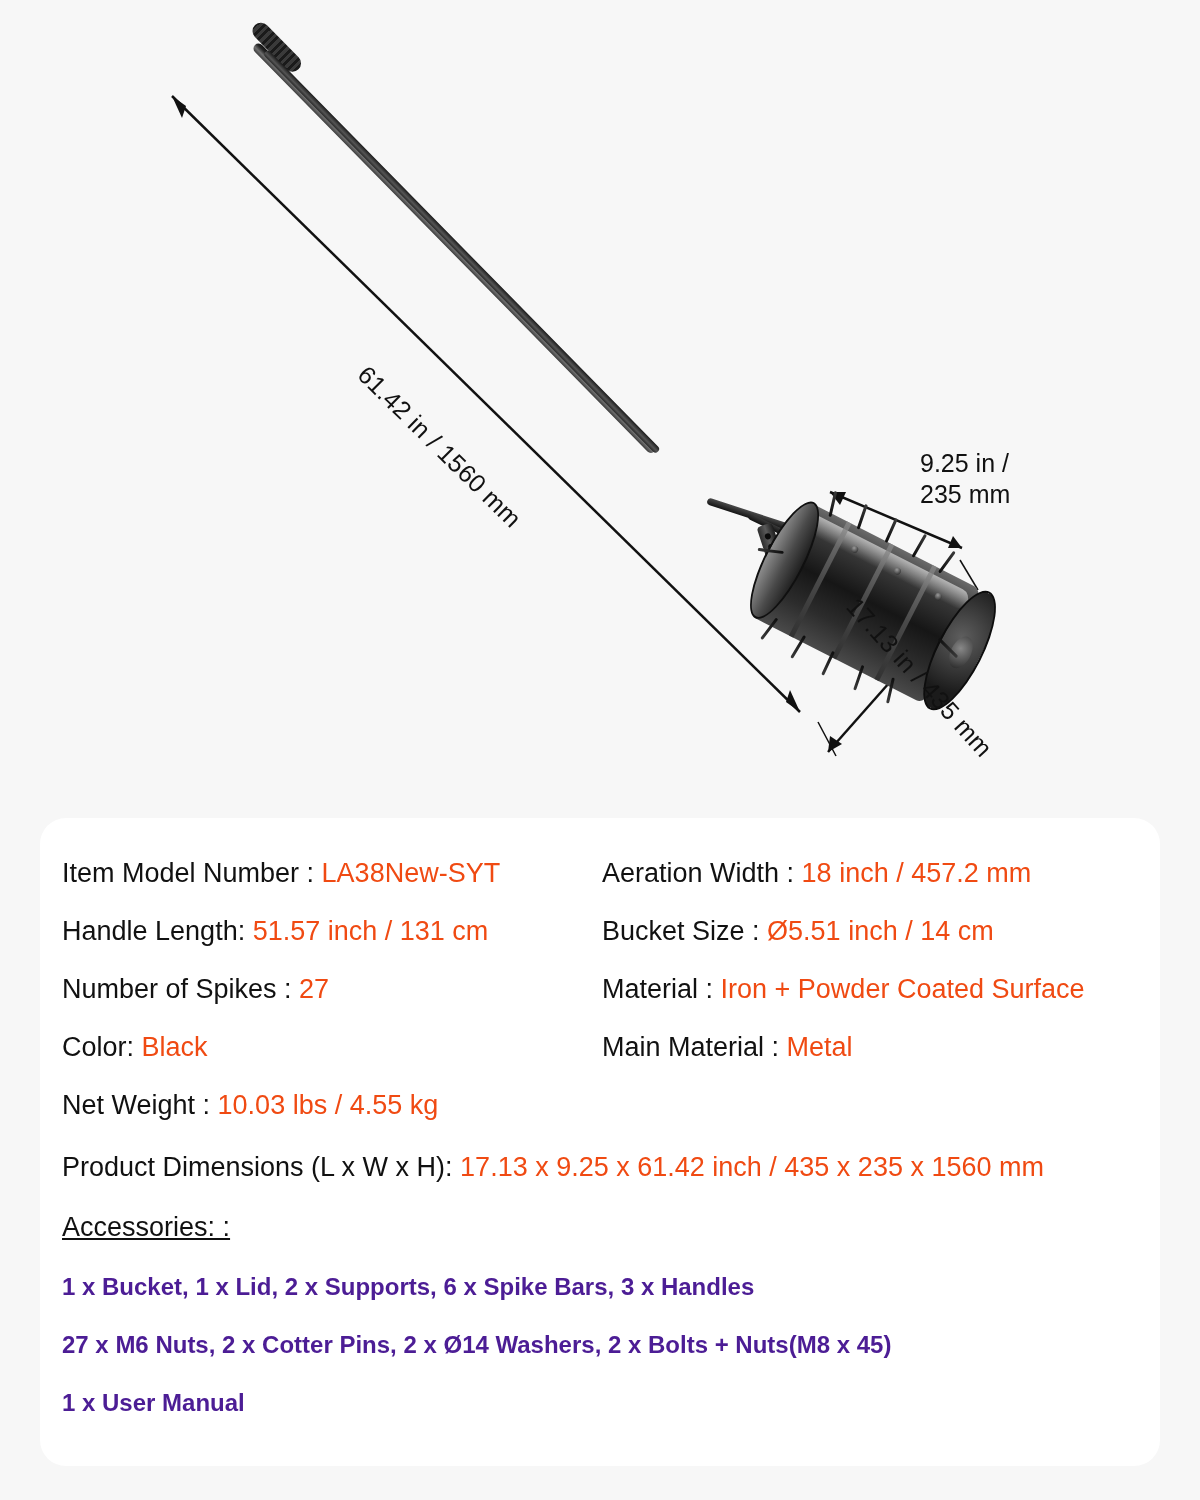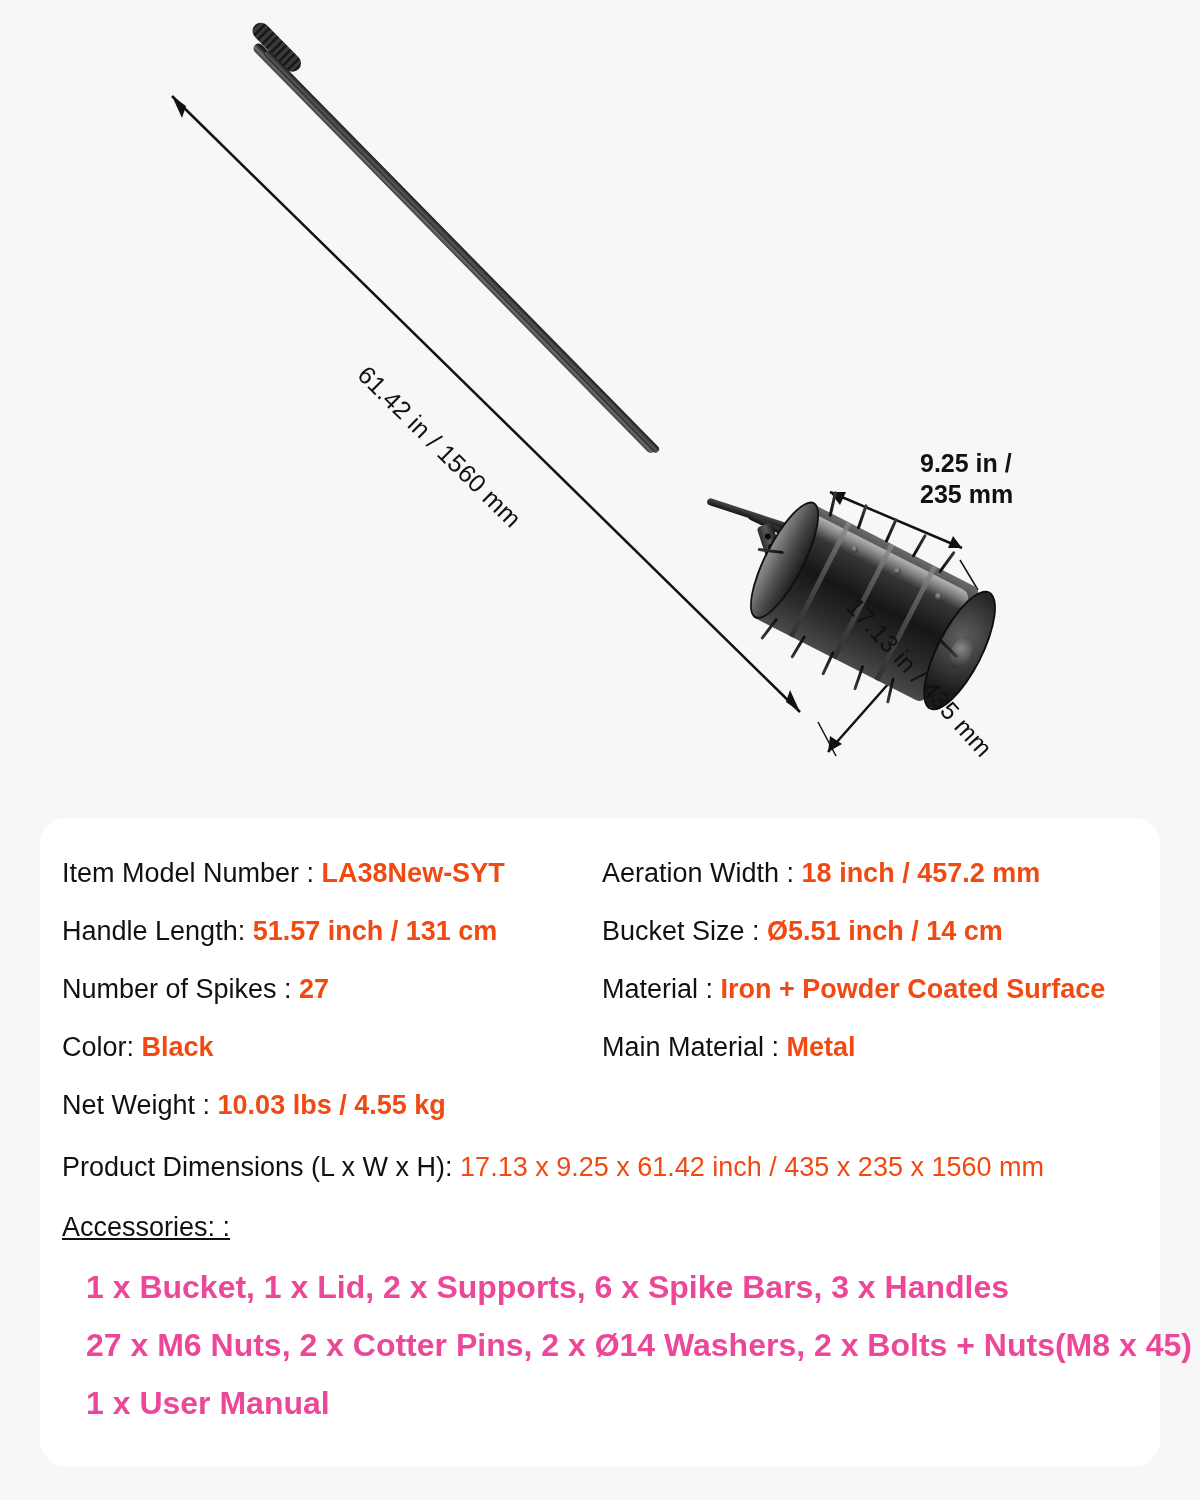--- a/index.html
+++ b/index.html
@@ -147,21 +147,20 @@
     font-weight: 400;
     letter-spacing: .2px;
     white-space: nowrap;
   }
   .dim-label-block {
     position: absolute;
     font-size: 25px;
     color: #111;
     line-height: 1.25;
     white-space: nowrap;
-    font-weight: bold;
   }
 
   
   .spec-card {
     position: absolute;
     left: 40px; top: 818px;
     width: 1120px; height: 648px;
     background: #ffffff;
     border-radius: 26px;
   }
@@ -172,43 +171,42 @@
     display: grid;
     grid-template-columns: 540px 540px;
     row-gap: 0px;
   }
   .spec-row {
     font-size: 27px;
     color: #111;
     line-height: 58px;
     white-space: nowrap;
   }
-  .spec-row .val { color: #f04a12; font-weight: bold; }
+  .spec-row .val { color: #f04a12; font-weight: normal; }
   .spec-full {
     position: absolute;
     left: 22px; top: 320px;
     font-size: 27px;
     color: #111;
     line-height: 58px;
     white-space: nowrap;
   }
   .spec-full .val { color: #f04a12; font-weight: normal; }
   .acc-label {
     position: absolute;
     left: 22px; top: 380px;
     font-size: 27px; color: #111; line-height: 58px; text-decoration: underline;
   }
   .acc-lines {
     position: absolute;
     left: 22px; top: 440px;
-    color: #ec4899;
+    color: #4c1d95;
     font-weight: bold;
-    font-size: 32px;
+    font-size: 24px;
     line-height: 58px;
-    margin-left: 24px;
   }
   .acc-lines div { white-space: nowrap; }
 </style>
 </head>
 <body>
 
 <div class="page">
 
   <div class="illustration">
 

